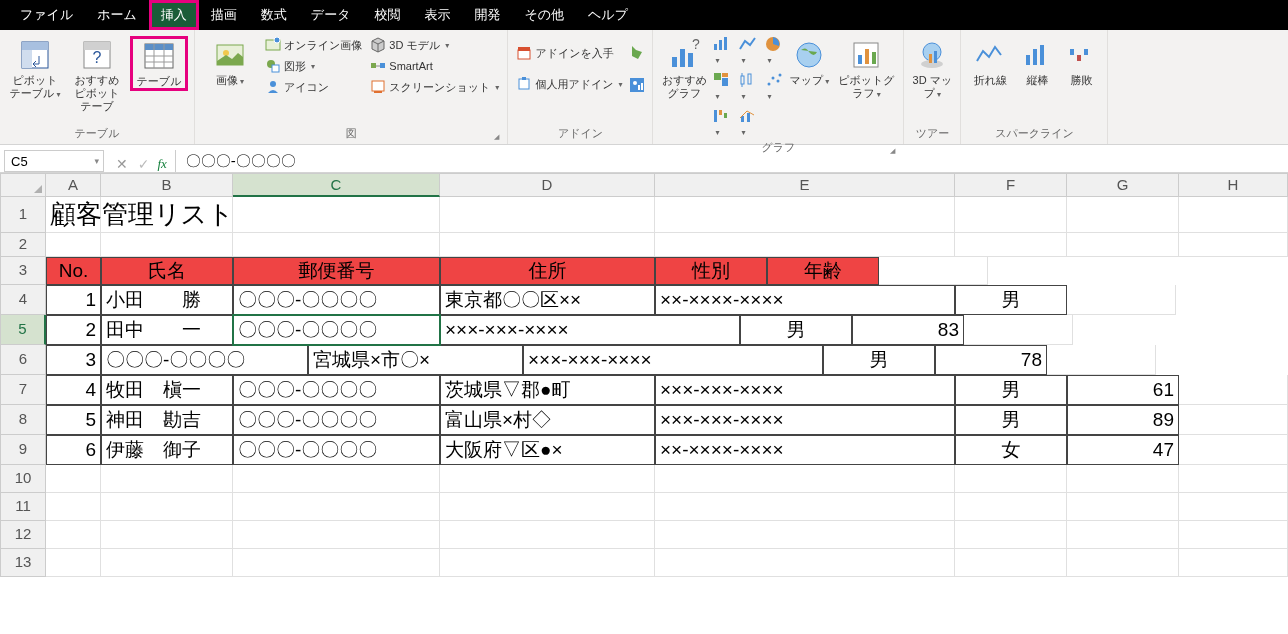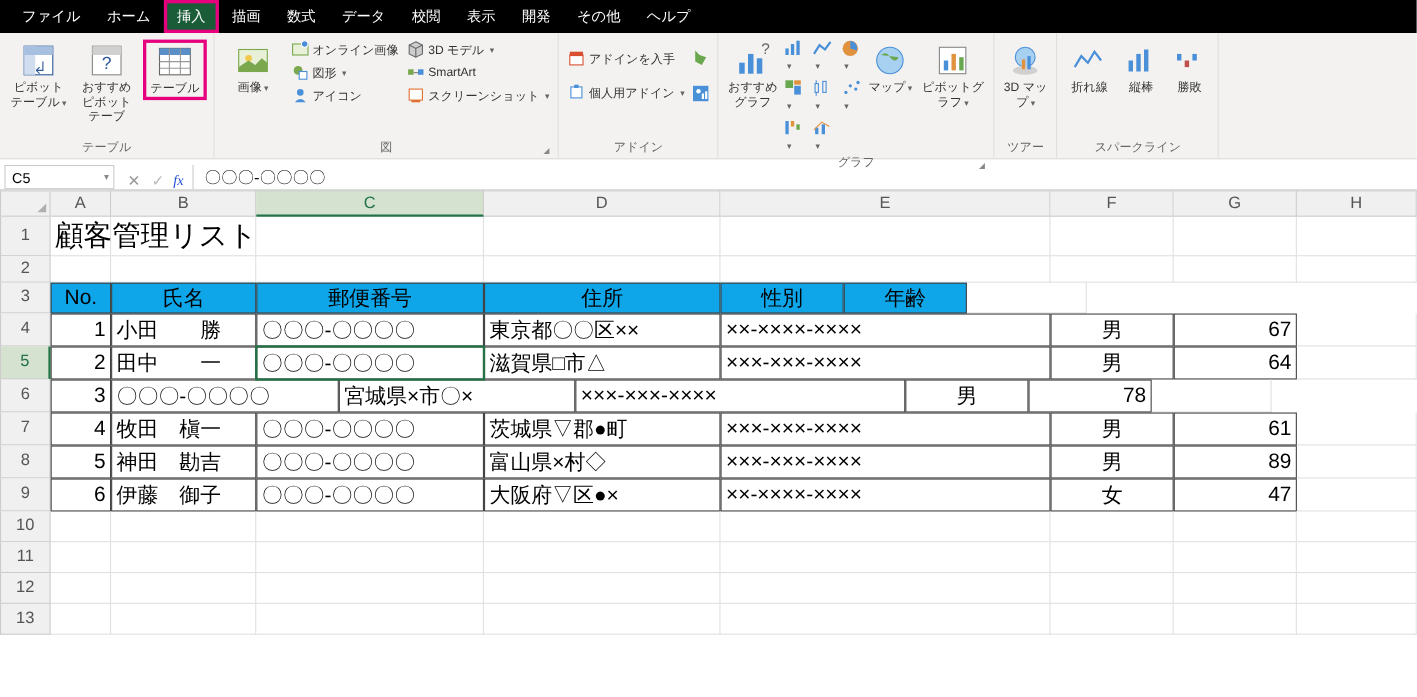--- a/index.html
+++ b/index.html
@@ -29,37 +29,37 @@
 .col { display:flex; flex-direction:column; gap:3px; }
 
 svg { display:block; }
 
 
 .fbar { height: 28px; border-bottom:1px solid #d4d4d4; display:flex; align-items:flex-end; background:#fff;}
 .namebox { width:100px; border:1px solid #ccc; height:22px; margin:0 4px; display:flex; align-items:center; padding:0 6px; font-size:13px; position:relative;}
 .namebox::after{content:"▾"; position:absolute; right:4px; color:#888; font-size:9px;}
 .fx-btns{display:flex; gap:10px; padding:0 8px; color:#999; align-items:center;}
 .fx-btns span{font-size:14px;}
-.fx-label{font-style:italic; font-family:"Times New Roman",serif; color:#1d4ed8; font-size:13px; margin-right:8px;}
+.fx-label{font-style:italic; font-family:"Times New Roman",serif; color:#15803d; font-size:13px; margin-right:8px;}
 .formula-input{flex:1; border-left:1px solid #ccc; height:22px; padding:0 10px; font-size:15px; display:flex; align-items:center;}
 
 
 .sheet { position:relative; }
 .colheads { display:flex; height:24px; background:#f0f0f0;}
 .corner{width:46px; border:1px solid #ccc; background:#f0f0f0; position:relative;}
 .corner::after{content:""; position:absolute; right:3px; bottom:3px; width:0;height:0;border-left:8px solid transparent; border-bottom:8px solid #b0b0b0;}
 .ch { border:1px solid #ccc; border-left:none; background:#f0f0f0; text-align:center; font-size:15px; color:#555; line-height:22px;}
 .ch.sel{background:#d5e2cf; color:#217346; border-bottom:2px solid #217346;}
 .rows{display:flex; flex-direction:column;}
 .row{display:flex; height:30px;}
 .rh{width:46px; border:1px solid #ccc; border-top:none; background:#f0f0f0; text-align:center; font-size:15px; color:#555; line-height:28px;}
 .rh.sel{background:#d5e2cf; color:#217346; border-right:2px solid #217346;}
 .cell{border-right:1px solid #e0e0e0; border-bottom:1px solid #e0e0e0; padding:0 4px; font-size:19px; display:flex; align-items:center; overflow:hidden;}
 .title-cell{font-size:26px; font-family:"MS PGothic",sans-serif;}
-.th{background:#0ea5e9; border:1px solid #444 !important; justify-content:center;}
+.th{background:#ef4444; border:1px solid #444 !important; justify-content:center;}
 .td{border:1px solid #444 !important; font-family:"MS PGothic",sans-serif;}
 .td.num{justify-content:flex-end;}
 .td.ctr{justify-content:center;}
 .activecell{outline:2px solid #217346; outline-offset:-1px; position:relative; z-index:2;}
 
 
 .wA{width:55px;} .wB{width:132px;} .wC{width:207px;} .wD{width:215px;} .wE{width:300px;} .wF{width:112px;} .wG{width:112px;} .wH{width:109px;}
 </style>
 </head>
 <body>
@@ -454,32 +454,30 @@
         <div class="cell wH"></div>
       </div>
       <div class="row" style="height: 30px;">
         <div class="rh" style="line-height: 28px;">4</div>
         <div class="cell wA td num">1</div>
         <div class="cell wB td">小田　　勝</div>
         <div class="cell wC td">〇〇〇-〇〇〇〇</div>
         <div class="cell wD td">東京都〇〇区××</div>
         <div class="cell wE td">××-××××-××××</div>
         <div class="cell wF td ctr">男</div>
-        <div class="cell wG td num">67</div>
         <div class="cell wH"></div>
       </div>
       <div class="row" style="height: 30px;">
         <div class="rh sel" style="line-height: 28px;">5</div>
         <div class="cell wA td num">2</div>
         <div class="cell wB td">田中　　一</div>
         <div class="cell wC td activecell">〇〇〇-〇〇〇〇</div>
-        <div class="cell wD td">滋賀県□市△</div>
         <div class="cell wE td">×××-×××-××××</div>
         <div class="cell wF td ctr">男</div>
-        <div class="cell wG td num">64</div>
+        <div class="cell wG td num">83</div>
         <div class="cell wH"></div>
       </div>
       <div class="row" style="height: 30px;">
         <div class="rh" style="line-height: 28px;">6</div>
         <div class="cell wA td num">3</div>
         <div class="cell wC td">〇〇〇-〇〇〇〇</div>
         <div class="cell wD td">宮城県×市〇×</div>
         <div class="cell wE td">×××-×××-××××</div>
         <div class="cell wF td ctr">男</div>
         <div class="cell wG td num">78</div>

